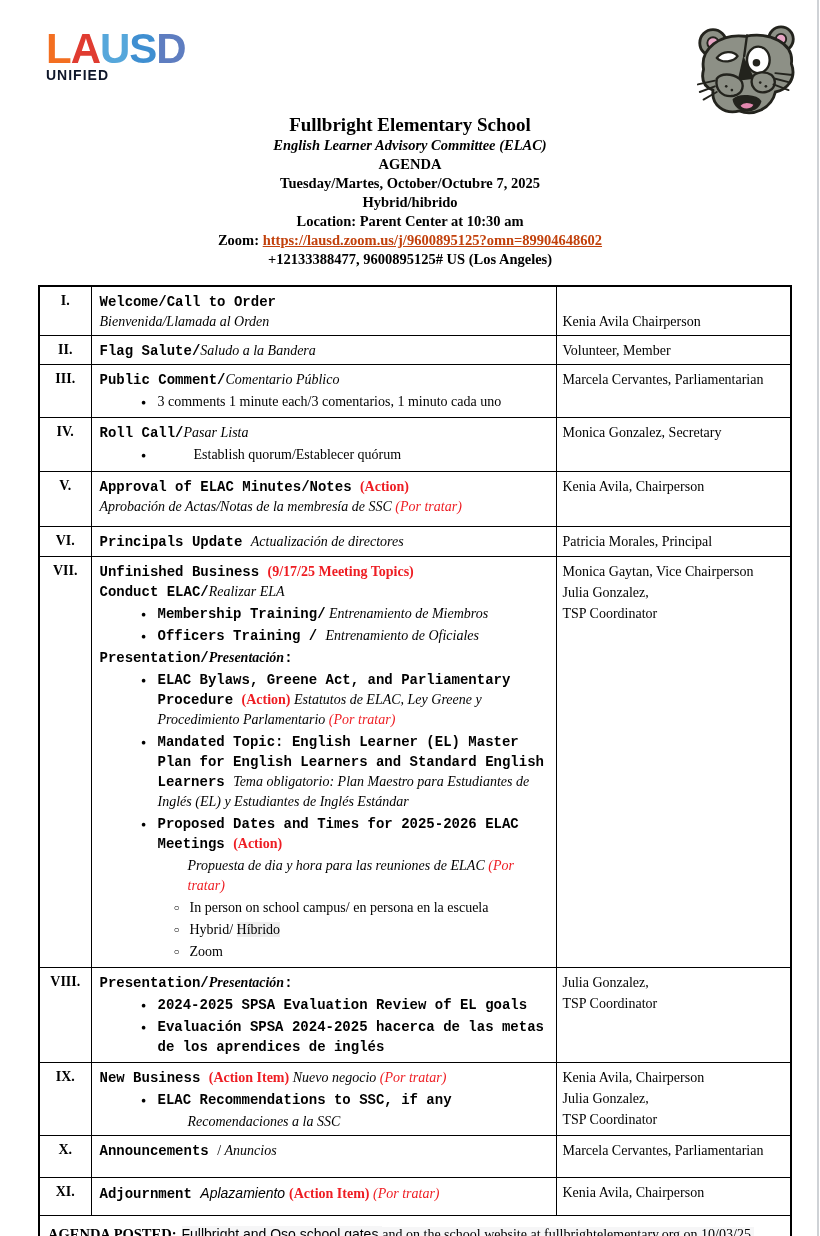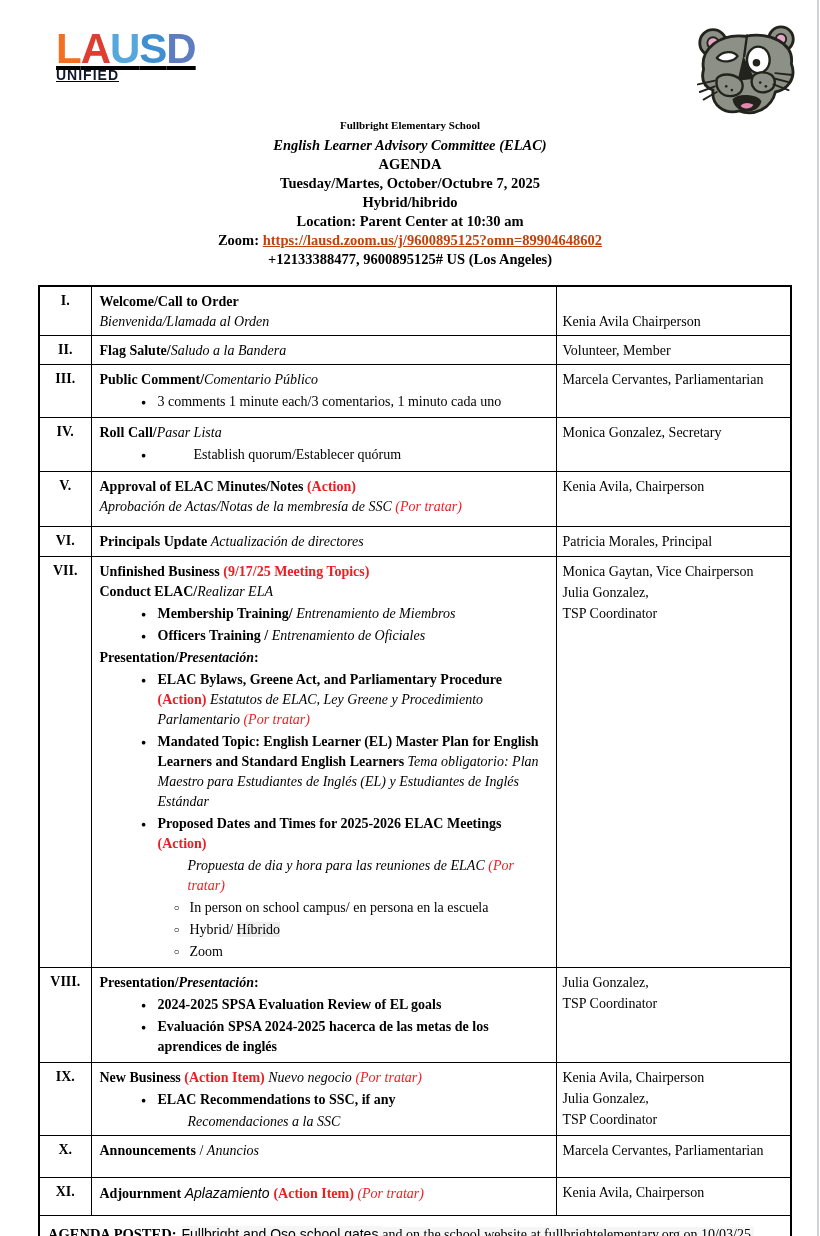--- a/index.html
+++ b/index.html
@@ -3,51 +3,51 @@
 <meta charset="utf-8">
 <style>
   html,body{margin:0;padding:0;}
   body{
     width:820px;height:1236px;position:relative;background:#ffffff;
     font-family:"Liberation Serif",serif;color:#000;overflow:hidden;
   }
   .right-edge{position:absolute;top:0;right:1px;width:2px;height:1236px;background:#cfd2d6;}
 
   
-  .logo{position:absolute;left:56px;top:30px;font-family:"Liberation Sans",sans-serif;text-decoration:underline;}
+  .logo{position:absolute;left:46px;top:30px;font-family:"Liberation Sans",sans-serif;}
   .logo-word{font-weight:900;font-size:42px;line-height:38px;letter-spacing:-1px;}
   .logo-tag{font-weight:800;font-size:14px;letter-spacing:1px;line-height:15px;}
 
   
   .mascot{position:absolute;right:16px;top:24px;width:114px;height:102px;}
 
   
   .header{padding-top:114px;text-align:center;font-weight:bold;font-size:14.5px;line-height:19px;}
-  .h-title{font-size:11px;line-height:22px;}
+  .h-title{font-size:19px;line-height:22px;}
   .bi-line{font-style:italic;}
   .zoom-link{color:#c2410c;text-decoration:underline;cursor:pointer;}
 
   
   table.agenda{border-collapse:collapse;margin:16px 0 0 38px;width:752px;table-layout:fixed;}
   table.agenda{border:2px solid #000;}
   table.agenda td{border:1px solid #000;vertical-align:top;font-size:14px;}
   col.c1{width:52px;} col.c2{width:465px;} col.c3{width:235px;}
   .c-num{text-align:center;font-weight:bold;padding-top:6px;font-size:14.5px;}
   .c-main{padding:5px 8px 3px 8px;line-height:20px;}
   .c-ppl{padding:4px 2px 2px 6px;line-height:21px;}
   .ln{min-height:20px;}
   .line2{margin-left:88px;}
   .bullet{display:flex;margin:2px 0 2px 30px;}
   .bullet .dot{flex:none;width:28px;text-align:center;font-size:8.5px;line-height:20px;}
   .bullet .tx{flex:1;margin-right:-6px;}
   .bullettab .tx{padding-left:36px;}
   .sub{margin-left:64px;}
   .sub .dot{width:26px;font-size:10px;}
 
-  .b{font-weight:bold;}
+  .b{font-weight:bold;font-family:Liberation Mono, monospace;}
   .i{font-style:italic;}
   .bi{font-weight:bold;font-style:italic;}
   .rb{font-weight:bold;color:var(--action-red,#ee1d23);}
   .ri{font-style:italic;color:var(--action-red,#ee1d23);}
   .sansi{font-family:"Liberation Sans",sans-serif;font-style:italic;}
   .hl{background:#eeeeee;}
   .hl-soft{background:#f6f6f7;}
 
   
   .posted-cell{padding:7px 8px 4px 8px;font-size:13.5px;line-height:22px;}

